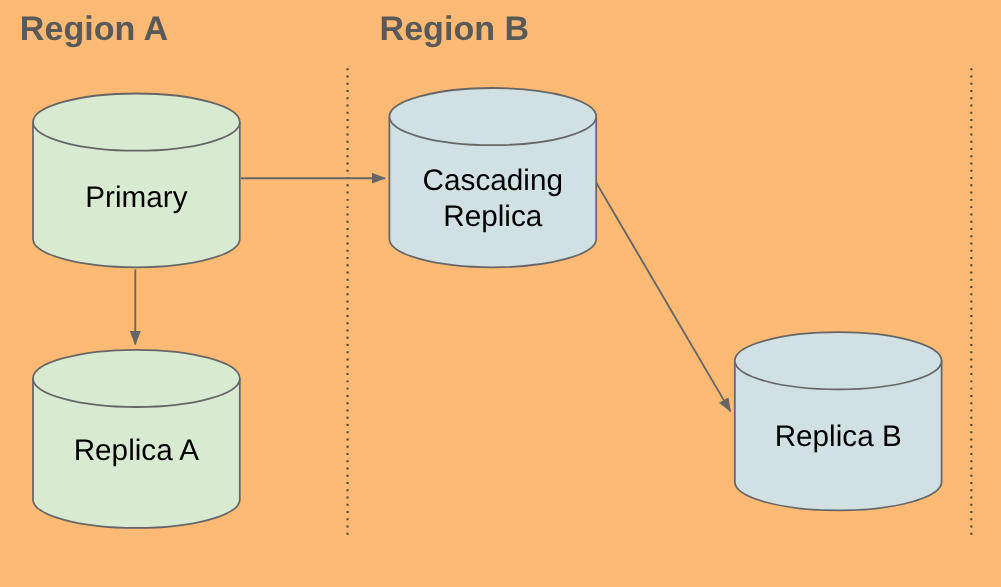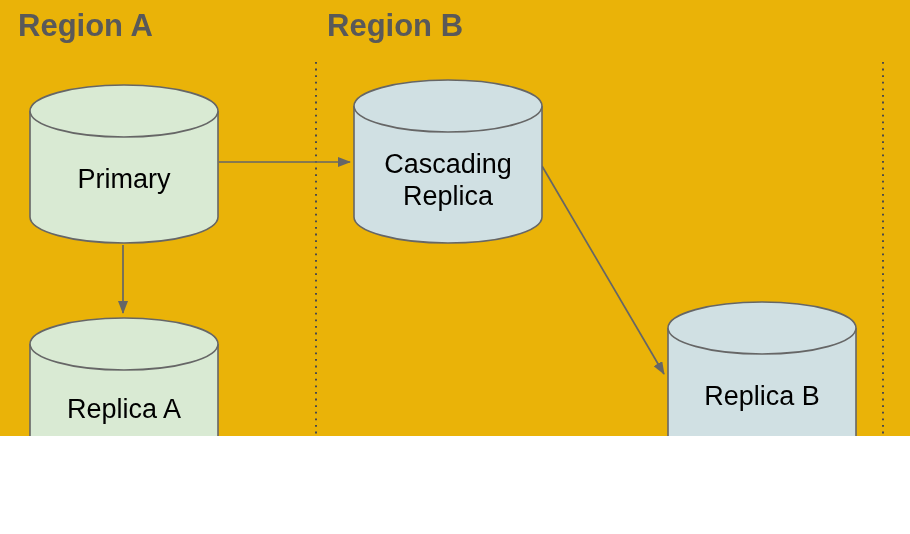--- a/index.html
+++ b/index.html
@@ -3,22 +3,22 @@
 <meta charset="utf-8">
 <style>
   html, body {
     margin: 0;
     padding: 0;
     background: #ffffff;
   }
   .canvas {
     position: relative;
     width: 910px;
-    height: 436px;
-    background: #eab308;
+    height: 534px;
+    background: #fdba74;
     font-family: "Liberation Sans", sans-serif;
     overflow: hidden;
   }
   .region-title {
     position: absolute;
     top: 8px;
     font-size: 31px;
     font-weight: bold;
     color: #595959;
     white-space: nowrap;
@@ -46,21 +46,21 @@
     text-anchor: middle;
   }
 </style>
 </head>
 <body>
 
 <div class="canvas">
 
   <div class="region-title" style="left:18px">Region A</div>
 
-  <div class="region-title" style="left:327px">Region B</div>
+  <div class="region-title" style="left:345px">Region B</div>
 
   <svg class="diagram" width="910" height="534" viewBox="0 0 910 534">
 
     <defs>
       <marker id="arrowhead" markerUnits="userSpaceOnUse" markerWidth="13" markerHeight="10" viewBox="0 0 13 10" refX="12" refY="5" orient="auto">
         <path d="M0,0 L13,5 L0,10 Z" fill="#666666"></path>
       </marker>
     </defs>
 
     <line class="divider" x1="316" y1="62" x2="316" y2="489" stroke="#4a4a4a"></line>

